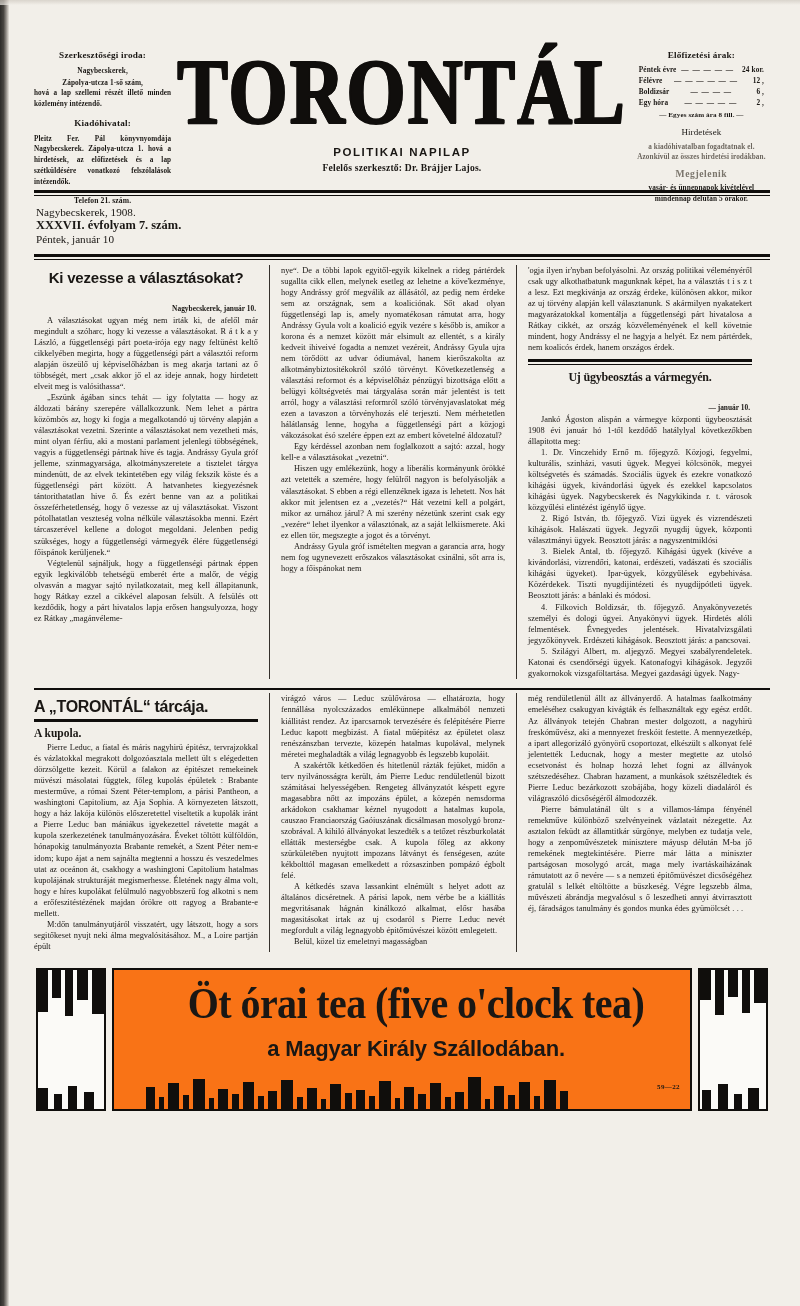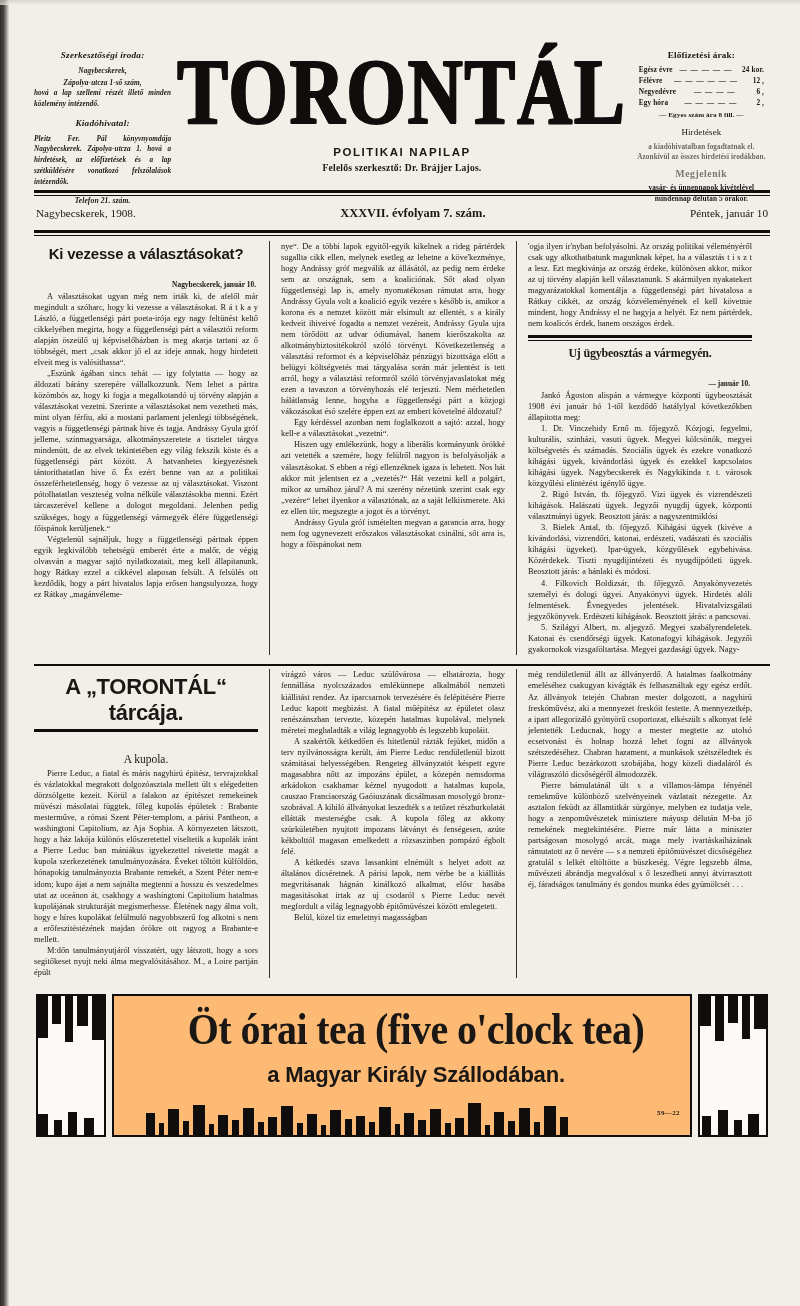--- a/index.html
+++ b/index.html
@@ -15,21 +15,21 @@
   .scan-edge-left{position:absolute;left:0;top:0;width:9px;height:1306px;
     background:linear-gradient(90deg,#1b1a18 0%,#3a3733 40%,#8d8882 70%,#e6e2db 100%);opacity:.92;}
   .scan-edge-top{position:absolute;left:0;top:0;width:800px;height:5px;
     background:linear-gradient(180deg,#cfc9c0,#f2efe9);opacity:.7;}
   .page{position:absolute;left:0;top:0;width:800px;height:1306px;}
   .sheet{position:absolute;left:34px;top:18px;width:736px;height:1272px;}
 
   
   .masthead{display:flex;align-items:flex-start;height:168px;padding-top:30px;box-sizing:border-box;}
   .mast-col{font-size:7.4px;line-height:1.55;text-align:center;font-weight:bold;letter-spacing:.1px;}
-  .mast-left{width:176px;padding-right:6px;font-style:italic;}
+  .mast-left{width:176px;padding-right:6px;}
   .mast-right{width:176px;padding-left:6px;}
   .mast-center{flex:1;text-align:center;padding-top:2px;}
   .mh-head{font-size:9.2px;font-weight:bold;margin-bottom:3px;letter-spacing:.2px;}
   .mh-line{font-size:7.3px;font-weight:bold;}
   .mh-block{margin-bottom:7px;}
   .mh-just{text-align:justify;font-size:7.2px;line-height:1.5;font-weight:bold;}
   .mh-phone{font-size:7.6px;font-weight:bold;}
   .price-row{display:flex;justify-content:space-between;font-size:7.3px;font-weight:bold;padding:0 6px;line-height:1.5;}
   .price-name{white-space:nowrap;}
   .price-dash{flex:1;text-align:center;letter-spacing:1px;overflow:hidden;white-space:nowrap;}
@@ -50,21 +50,21 @@
     margin:0 0 26px 0;
   }
   .logo-sub{font-family:"Liberation Sans",sans-serif;font-size:11.5px;font-weight:bold;letter-spacing:1.6px;margin-top:4px;}
   .logo-editor{font-size:9.6px;font-weight:bold;margin-top:4px;letter-spacing:.2px;}
   .rule-double{margin:4px 0 5px;}
   .rule-double .a{height:3.2px;background:#100e0c;}
   .rule-double .b{height:1px;background:#100e0c;margin-top:1.6px;}
 
   
   .datebar{display:flex;justify-content:space-between;align-items:baseline;
-    font-size:11.5px;padding:5px 2px 5px;}
+    font-size:11.5px;padding:5px 2px 5px;flex-direction:column;}
   .datebar .mid{font-weight:bold;font-size:12.4px;}
   .datebar .l,.datebar .r{font-size:11.2px;}
 
   
   .cols{display:flex;}
   .col{width:224px;}
   .colsep{width:1px;background:#35302b;margin:0 11px;}
   .colsep.tall{align-self:stretch;}
 
   h2.headline{
@@ -79,31 +79,31 @@
   p.body{
     font-size:8.35px;line-height:1.325;text-align:justify;
     margin:0;text-indent:13px;
     word-spacing:.2px;
   }
   p.body.noind{text-indent:0;}
 
   
   .feuilleton-head{
     font-family:"Liberation Sans",sans-serif;
-    font-size:22px;font-weight:bold;text-align:center;
+    font-size:16px;font-weight:bold;
     letter-spacing:-.3px;margin:5px 0 3px;
   }
-  .feuilleton-title{font-size:11.5px;font-weight:normal;text-align:center;margin:21px 0 3px;}
+  .feuilleton-title{font-size:11.5px;font-weight:bold;text-align:left;margin:5px 0 3px;}
   .feu-top-rule{height:2.6px;background:#100e0c;}
   .feu-bot-rule{height:2.6px;background:#100e0c;margin-top:2px;}
 
   
   .ad-wrap{margin-top:14px;position:relative;height:150px;}
   .ad-box{position:absolute;left:78px;top:2px;width:580px;height:143px;
-    border:2px solid #100e0c;background:#fdba74;box-sizing:border-box;overflow:hidden;padding-left:28px;}
+    border:2px solid #100e0c;background:#f97316;box-sizing:border-box;overflow:hidden;padding-left:28px;}
   .ad-inner{position:relative;height:100%;}
   .ad-line1{font-size:40px;font-weight:bold;text-align:center;margin-top:10px;letter-spacing:-.6px;
     font-family:"Liberation Serif",serif;transform:scaleY(1.1);transform-origin:center;}
   .ad-line2{font-family:"Liberation Sans",sans-serif;font-size:22px;font-weight:bold;text-align:center;margin-top:9px;letter-spacing:-.2px;}
   .ad-ref{position:absolute;right:10px;bottom:28px;font-size:7px;font-weight:bold;letter-spacing:.4px;}
   .keys{position:absolute;left:0;bottom:6px;width:100%;height:40px;}
   .keys span{position:absolute;bottom:0;background:#100e0c;}
   .side-keys{position:absolute;top:2px;height:143px;width:70px;}
   .side-keys.l{left:2px;}
   .side-keys.r{right:2px;}
@@ -139,31 +139,31 @@
       <div class="mast-center">
         <div class="logo">TORONTÁL</div>
         <div class="logo-sub">POLITIKAI NAPILAP</div>
         <div class="logo-editor">Felelős szerkesztő: Dr. Brájjer Lajos.</div>
       </div>
 
       <div class="mast-col mast-right">
         <div class="mh-head">Előfizetési árak:</div>
 
         <div class="price-row">
-          <span class="price-name">Egész évre</span>
+          <span class="price-name">Péntek évre</span>
           <span class="price-dash">— — — — —</span>
           <span class="price-val">24 kor.</span>
         </div>
         <div class="price-row">
           <span class="price-name">Félévre</span>
           <span class="price-dash">— — — — — —</span>
           <span class="price-val">12  ,</span>
         </div>
         <div class="price-row">
-          <span class="price-name">Negyedévre</span>
+          <span class="price-name">Boldizsár</span>
           <span class="price-dash">— — — —</span>
           <span class="price-val">6  ,</span>
         </div>
         <div class="price-row">
           <span class="price-name">Egy hóra</span>
           <span class="price-dash">— — — — —</span>
           <span class="price-val">2  ,</span>
         </div>
 
         <div class="single-copy">— Egyes szám ára 8 fill. —</div>

